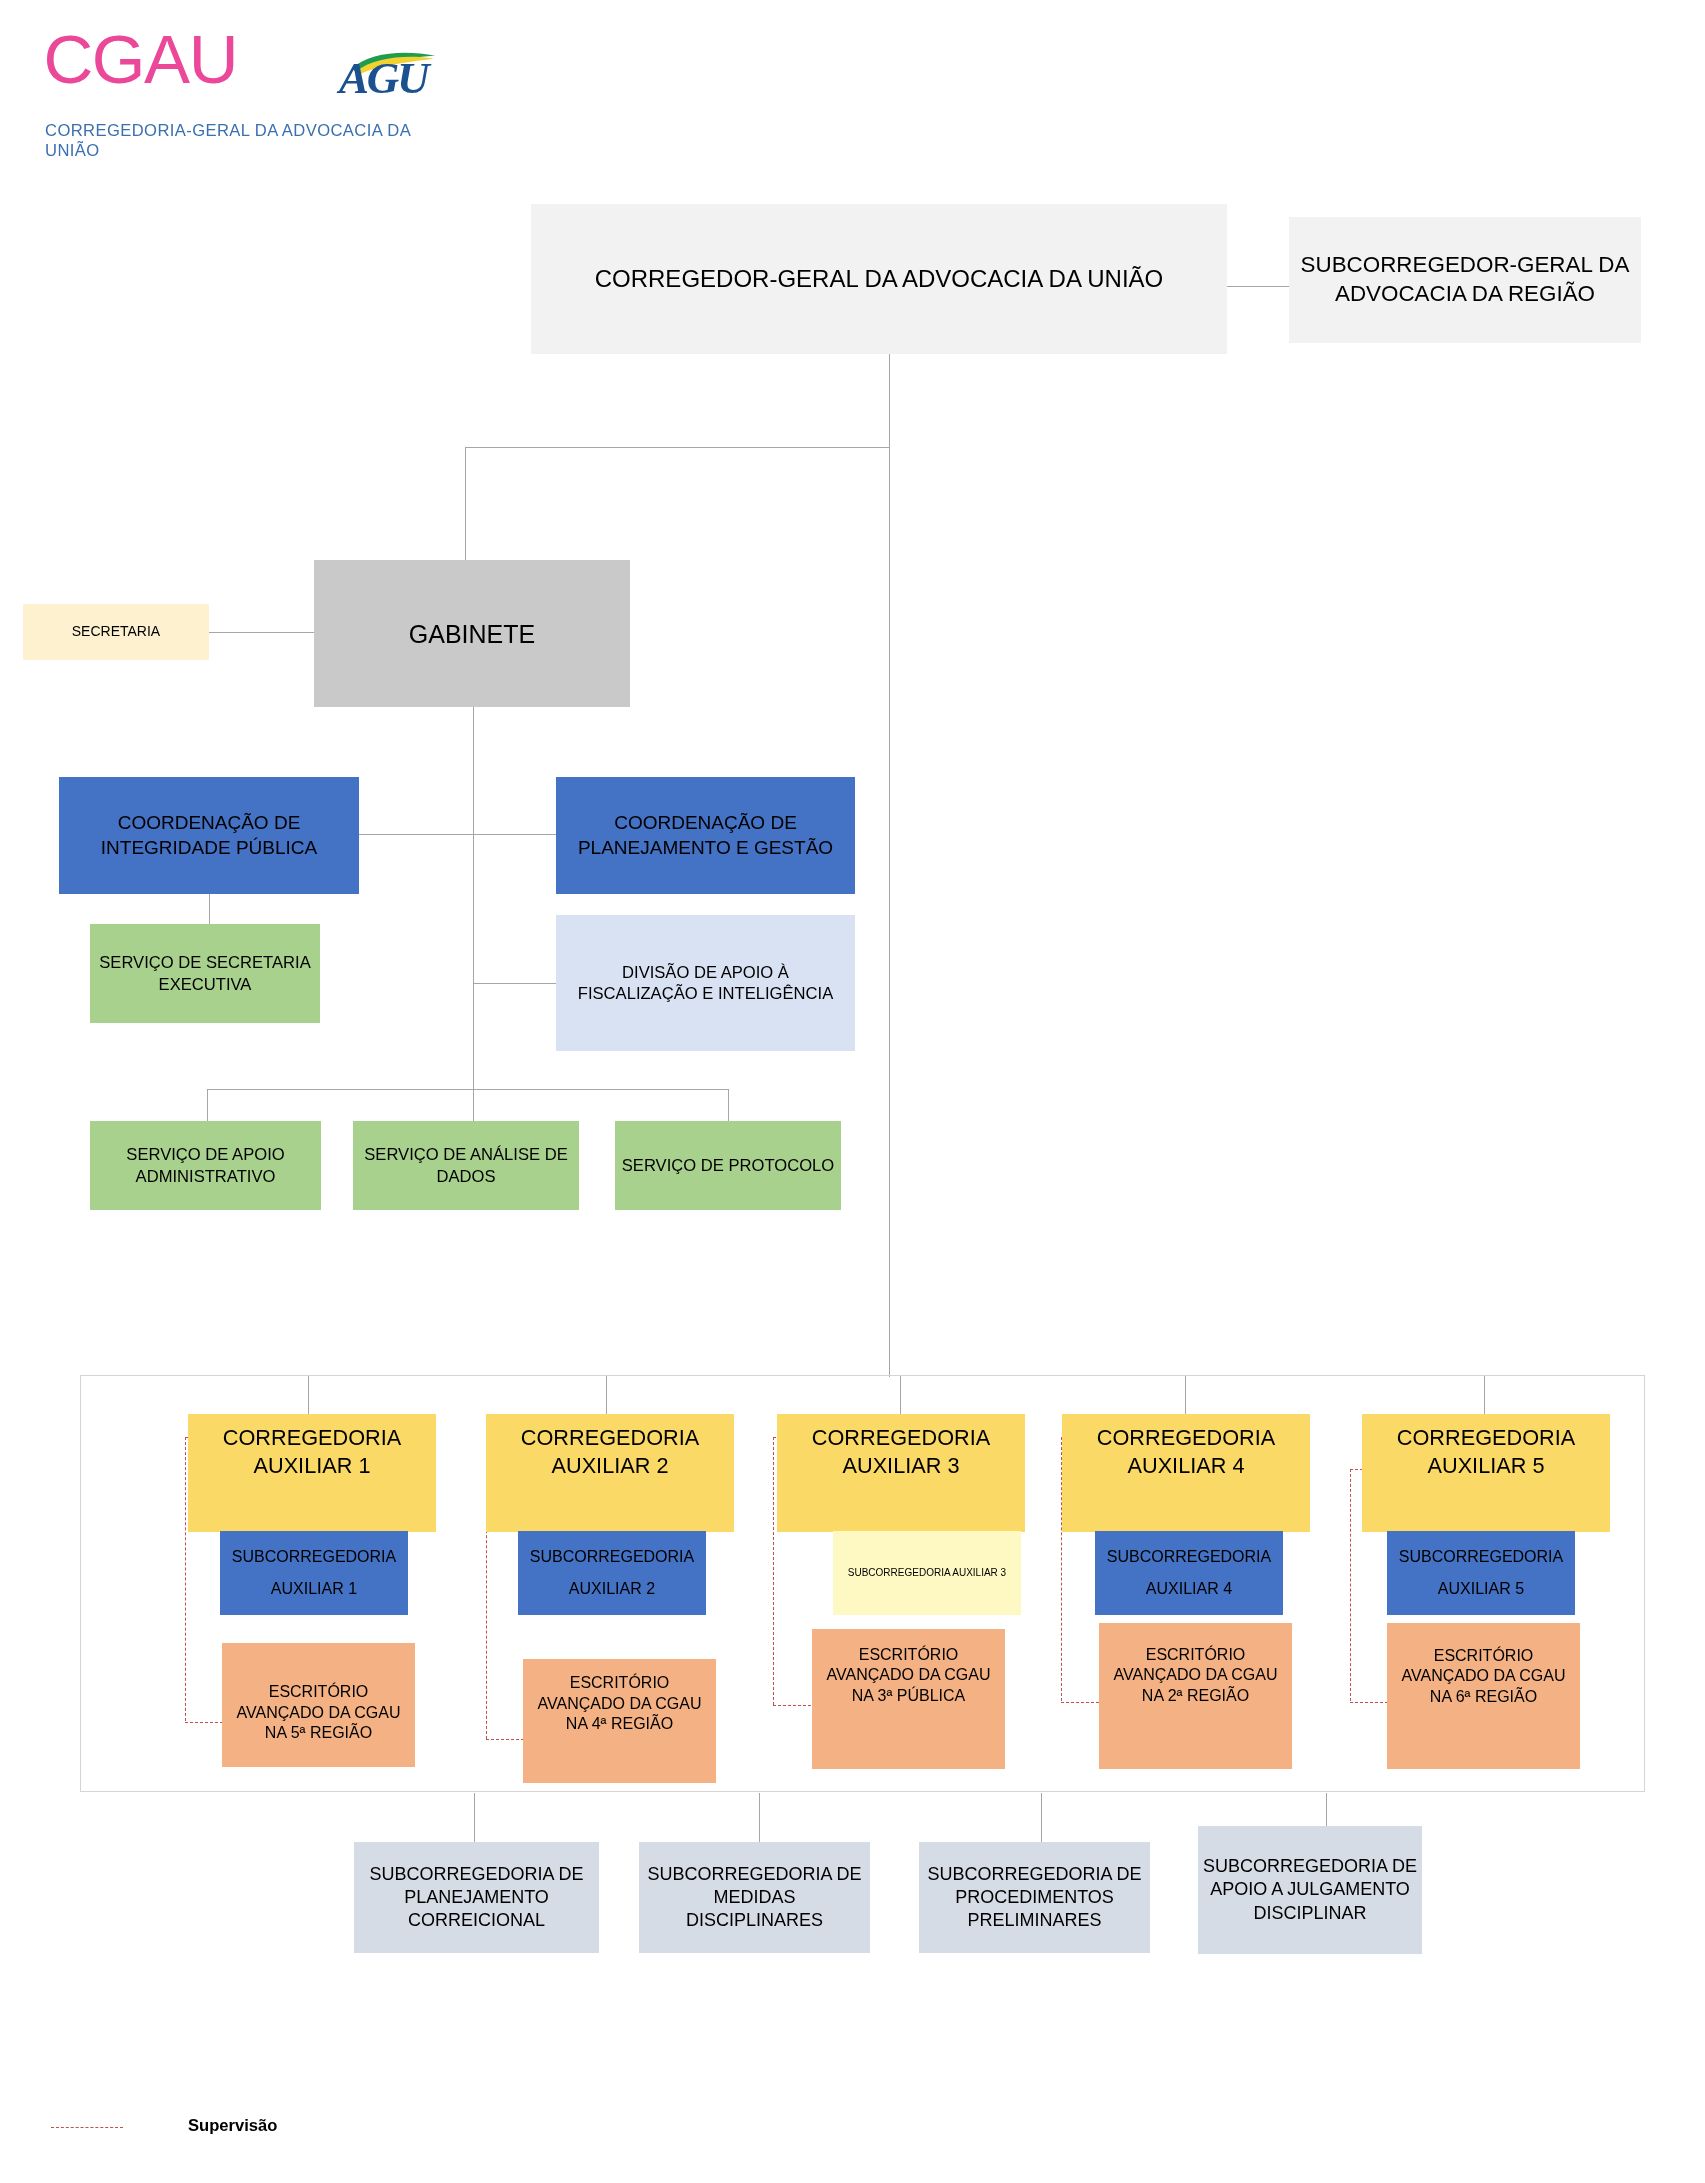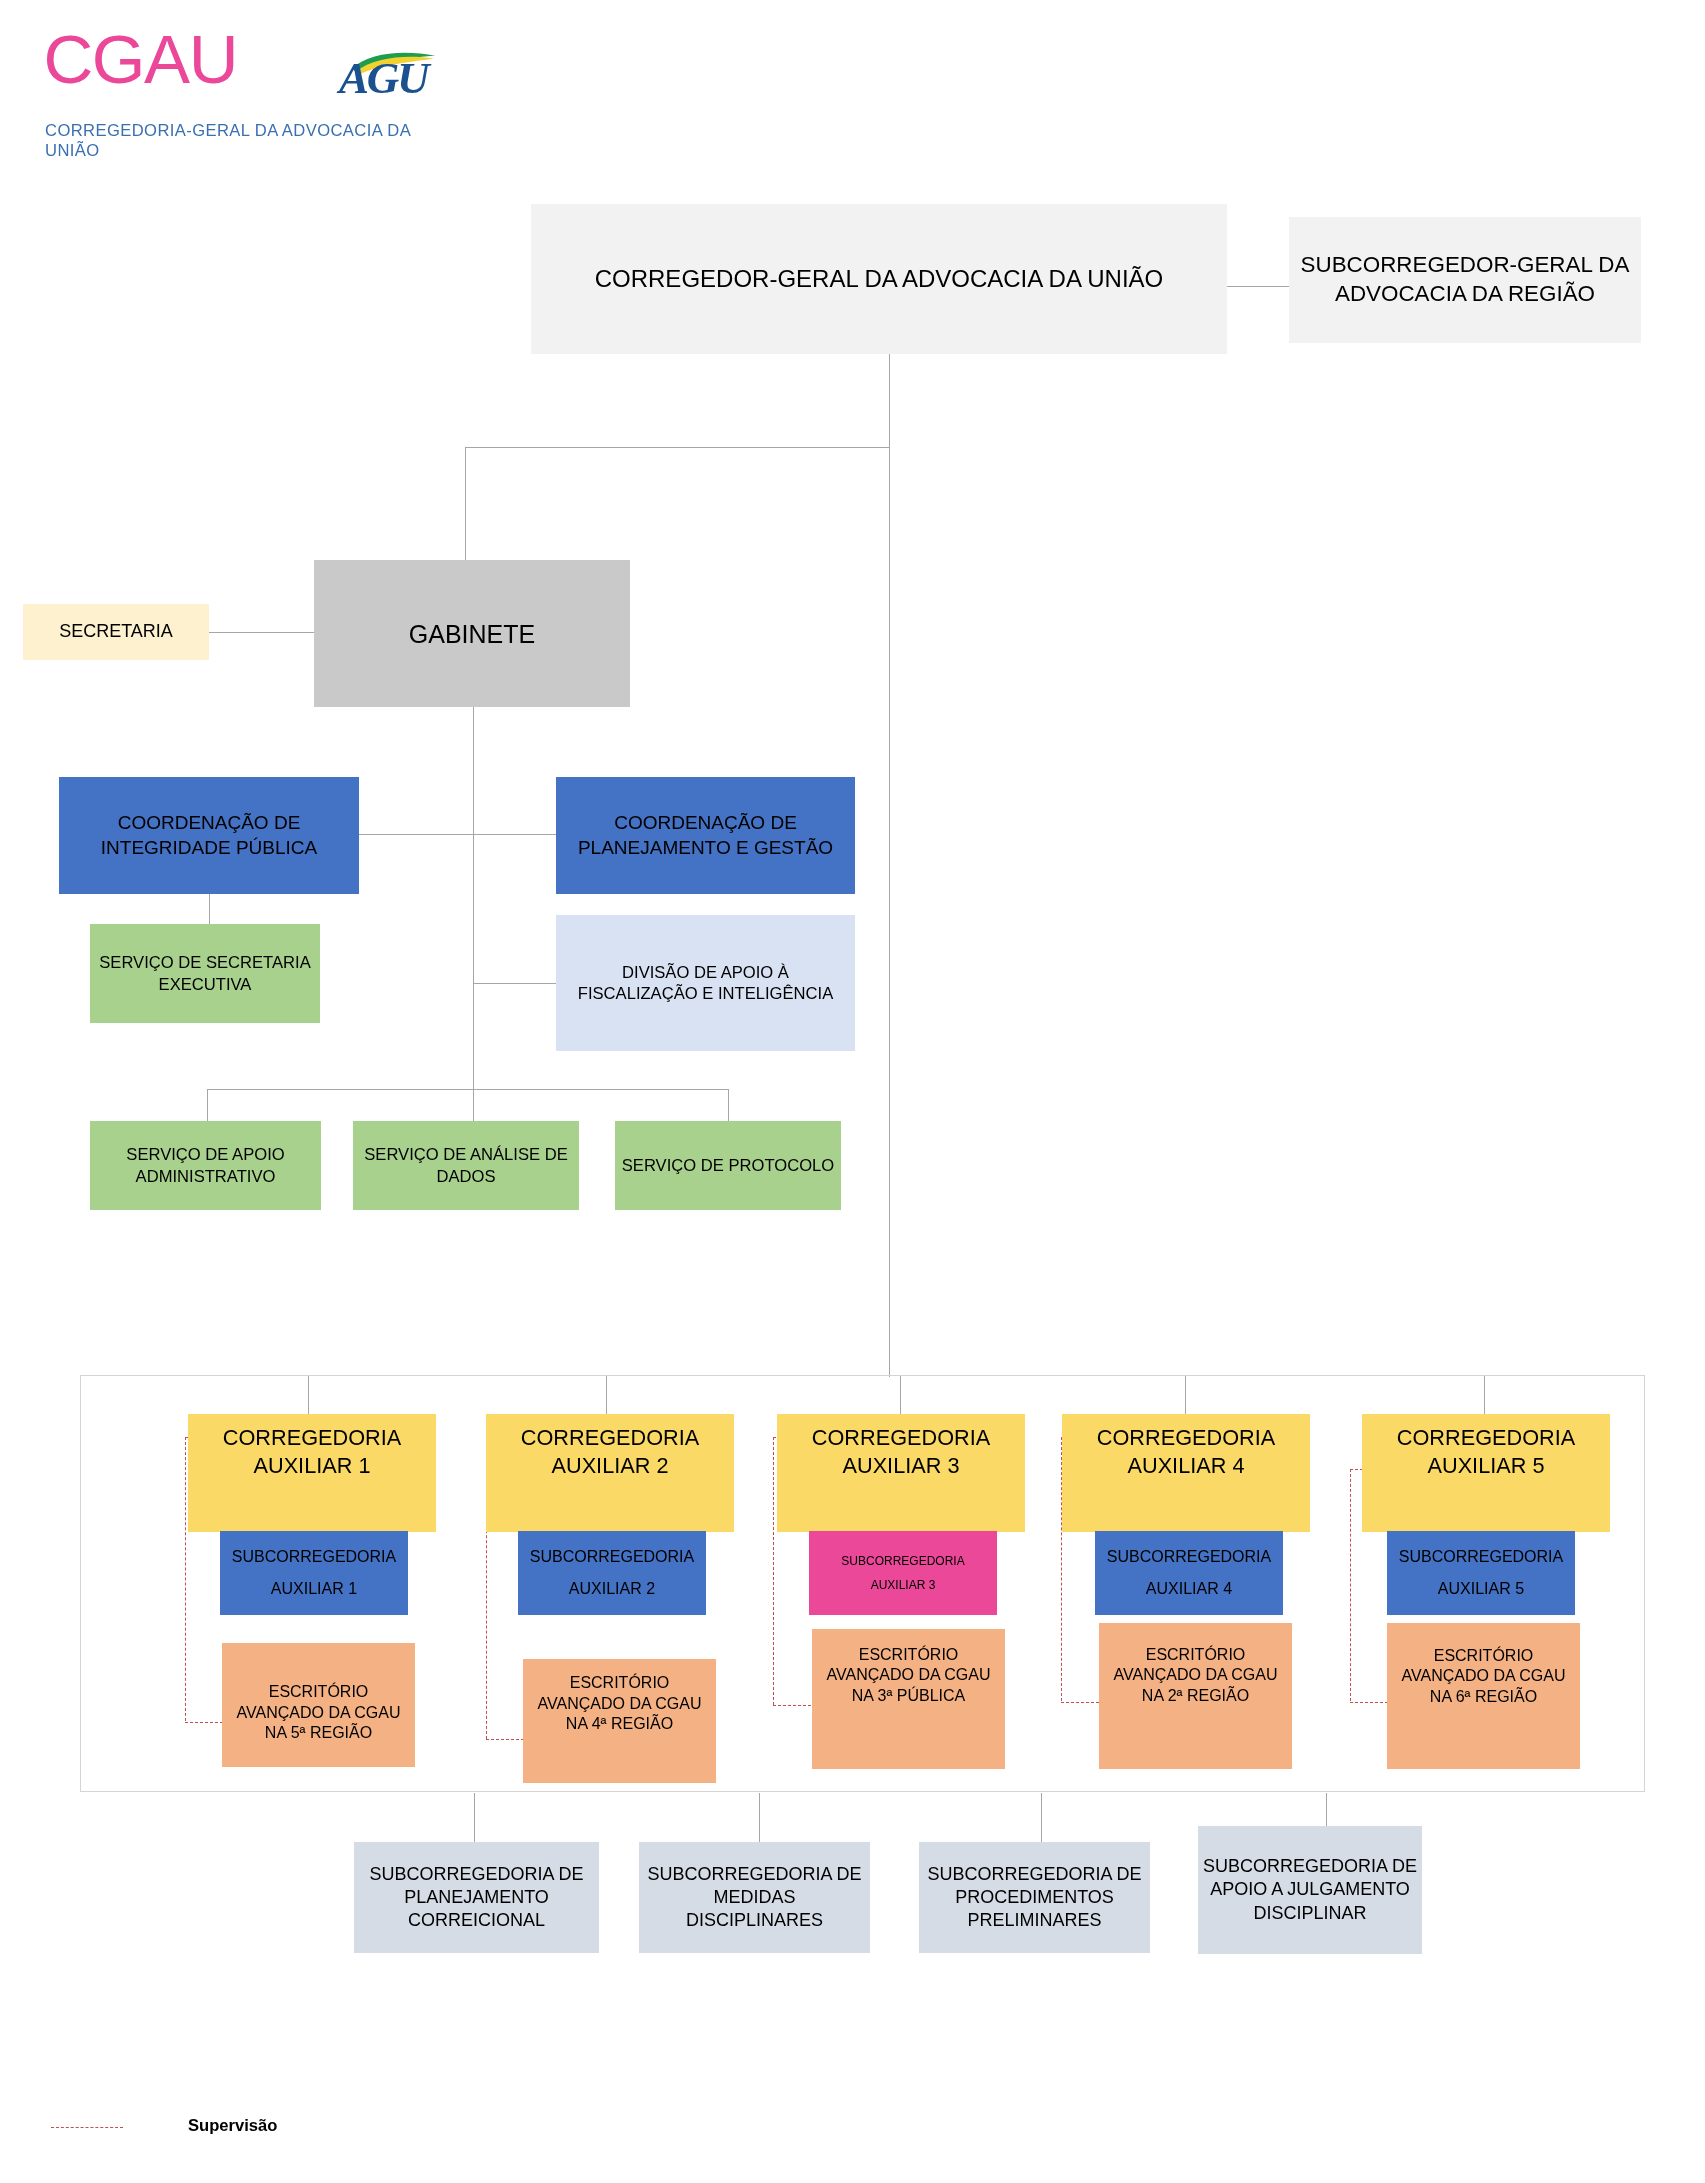--- a/index.html
+++ b/index.html
@@ -130,21 +130,21 @@
   </div>
 
   <div class="box" style="left:1289px; top:217px; width:352px; height:126px; background:#f2f2f2; font-size:22.4px;">
     <span>SUBCORREGEDOR-GERAL DA ADVOCACIA DA REGIÃO</span>
   </div>
 
   <div class="box" style="left:314px; top:560px; width:316px; height:147px; background:#c9c9c9; font-size:25px;">
     <span>GABINETE</span>
   </div>
 
-  <div class="box" style="left:23px; top:604px; width:186px; height:56px; background:#fdf1cf; font-size:18px;">
+  <div class="box" style="left:23px; top:604px; width:186px; height:56px; background:#fdf1cf; font-size:14px;">
     <span>SECRETARIA</span>
   </div>
 
   <div class="box" style="left:59px; top:777px; width:300px; height:117px; background:#4472c4; font-size:19px;">
     <span>COORDENAÇÃO DE INTEGRIDADE PÚBLICA</span>
   </div>
 
   <div class="box" style="left:556px; top:777px; width:299px; height:117px; background:#4472c4; font-size:19px;">
     <span>COORDENAÇÃO DE PLANEJAMENTO E GESTÃO</span>
   </div>
@@ -219,21 +219,21 @@
   <div class="box" style="left:518px; top:1531px; width:188px; height:84px; background:#4472c4; font-size:16px; line-height:2.0;">
     <span>SUBCORREGEDORIA AUXILIAR 2</span>
   </div>
   <div class="box" style="left:523px; top:1659px; width:193px; height:124px; background:#f4b183; font-size:16px; align-items:flex-start; padding-top:14.4px;">
     <span>ESCRITÓRIO AVANÇADO DA CGAU NA 4ª REGIÃO</span>
   </div>
 
   <div class="box" style="left:777px; top:1414px; width:248px; height:118px; background:#fad967; font-size:21.7px; align-items:flex-start; padding-top:10px;">
     <span>CORREGEDORIA AUXILIAR 3</span>
   </div>
-  <div class="box" style="left:809px; top:1531px; width:188px; height:84px; background:#ec4899; font-size:12px; line-height:2.0;">
+  <div class="box" style="left:833px; top:1531px; width:188px; height:84px; background:#fef9c3; font-size:10px; line-height:2.0;">
     <span>SUBCORREGEDORIA AUXILIAR 3</span>
   </div>
   <div class="box" style="left:812px; top:1629px; width:193px; height:140px; background:#f4b183; font-size:16px; align-items:flex-start; padding-top:16px;">
     <span>ESCRITÓRIO AVANÇADO DA CGAU NA 3ª PÚBLICA</span>
   </div>
 
   <div class="box" style="left:1062px; top:1414px; width:248px; height:118px; background:#fad967; font-size:21.7px; align-items:flex-start; padding-top:10px;">
     <span>CORREGEDORIA AUXILIAR 4</span>
   </div>
   <div class="box" style="left:1095px; top:1531px; width:188px; height:84px; background:#4472c4; font-size:16px; line-height:2.0;justify-content:center;">

